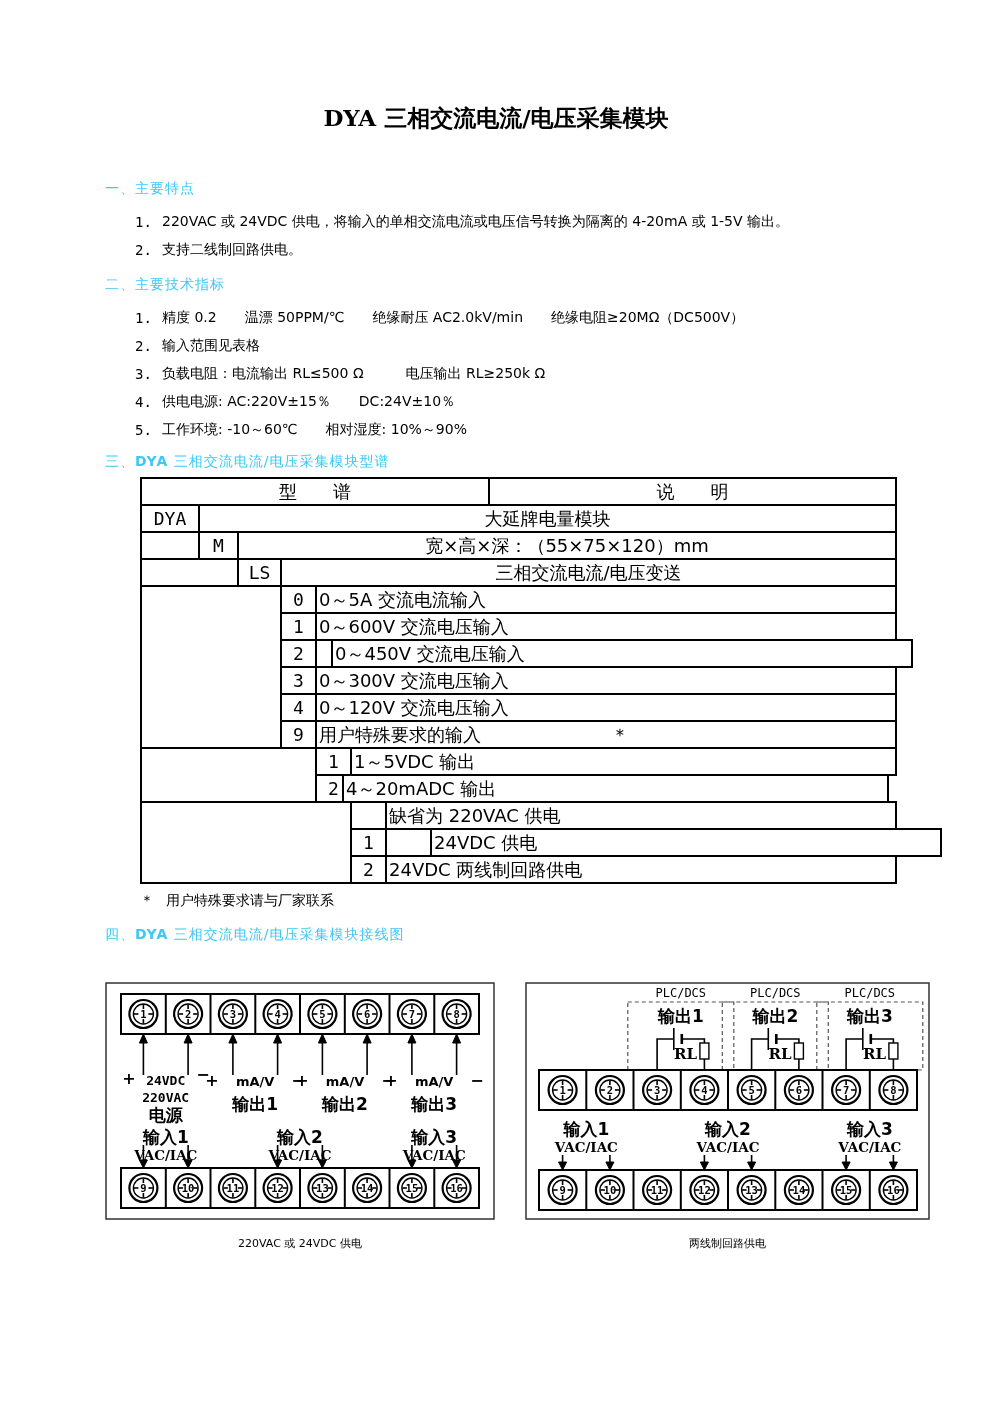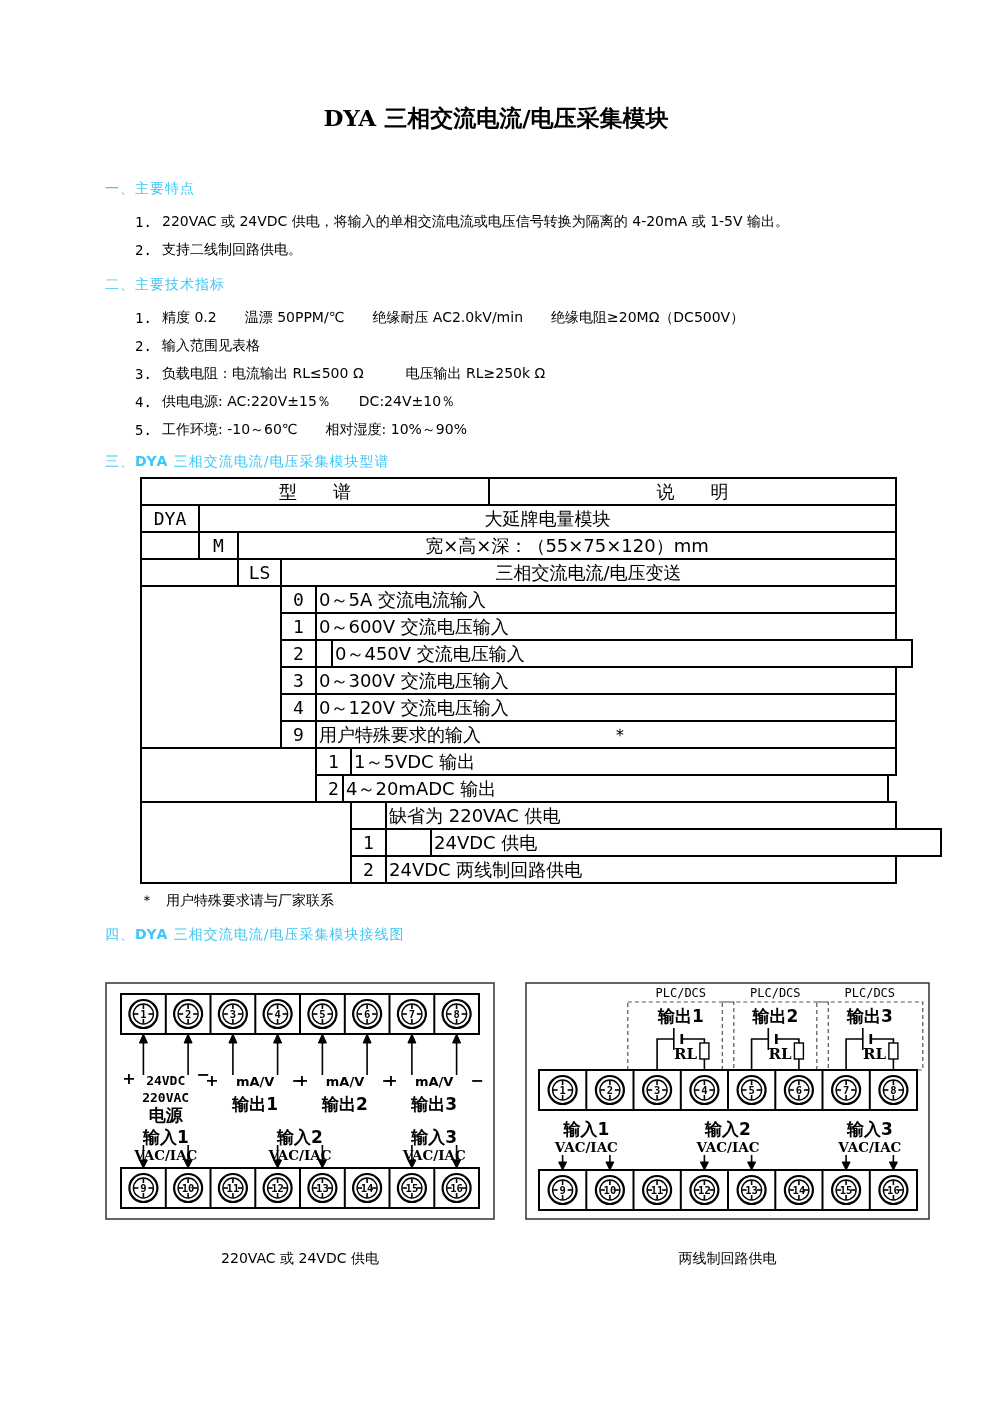--- a/index.html
+++ b/index.html
@@ -24,21 +24,21 @@
         display:flex;align-items:center;}
   .cc{justify-content:center;text-align:center;}
   .cl{padding-left:2px;}
   .code{font-family:"DejaVu Sans Mono",monospace;}
   .mark-star{margin-left:130px;}
   .footnote{display:flex;margin:8px 0 0 35px;font-size:14px;align-items:center;}
   .footnote .mark{width:26px;flex:none;}
   
   .diagrams{display:flex;gap:30px;margin-top:38px;}
   .diag-col{display:flex;flex-direction:column;align-items:center;}
-  .caption{margin-top:30px;font-size:14px;text-align:center;}
+  .caption{margin-top:16px;font-size:11px;text-align:center;}
   svg{display:block;}
   svg text{fill:#000;}
   .tnum{font:bold 10.5px "DejaVu Sans Mono",monospace;text-anchor:middle;}
   .zh17{font-size:17px;font-weight:bold;text-anchor:middle;font-family:"DejaVu Sans",sans-serif;}
   .sig{font-weight:bold;font-size:13px;text-anchor:middle;}
   .sgn{font-weight:bold;font-size:16px;text-anchor:middle;}
   .subv{font-weight:bold;font-size:13.5px;text-anchor:middle;font-family:"DejaVu Serif",serif;}
   .pwr{font-weight:bold;font-size:13px;text-anchor:middle;font-family:"DejaVu Sans Mono",monospace;}
   .sys{font-size:12px;text-anchor:middle;font-family:"DejaVu Sans Mono",monospace;}
   .rl{font-weight:bold;font-size:15px;text-anchor:end;font-family:"DejaVu Serif",serif;}

